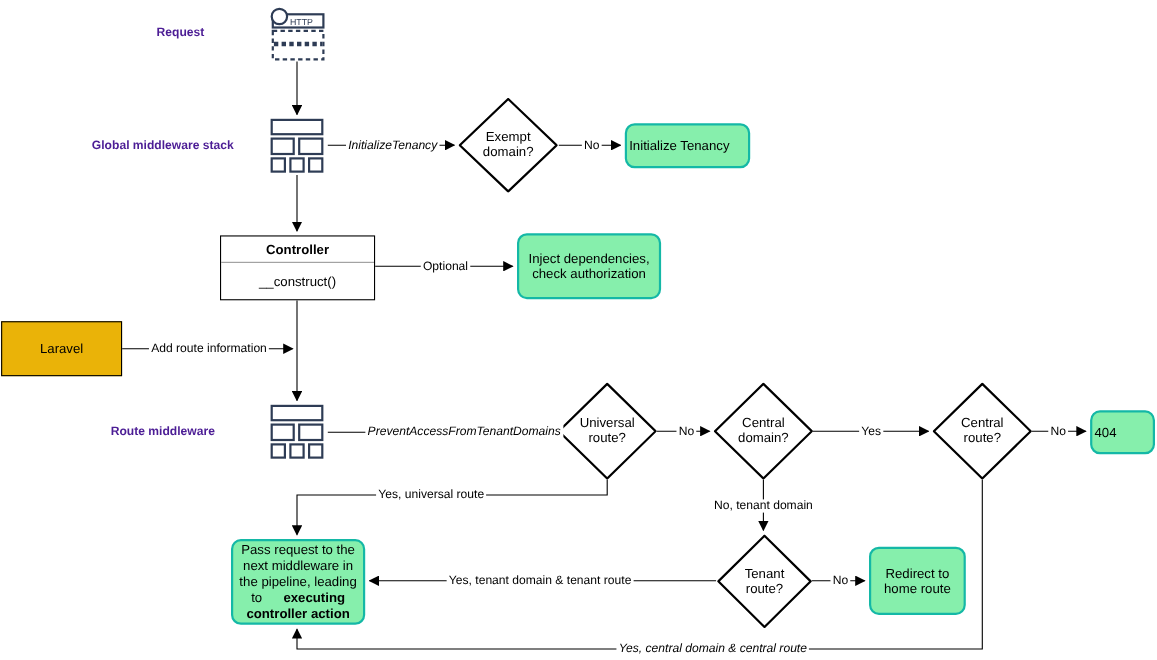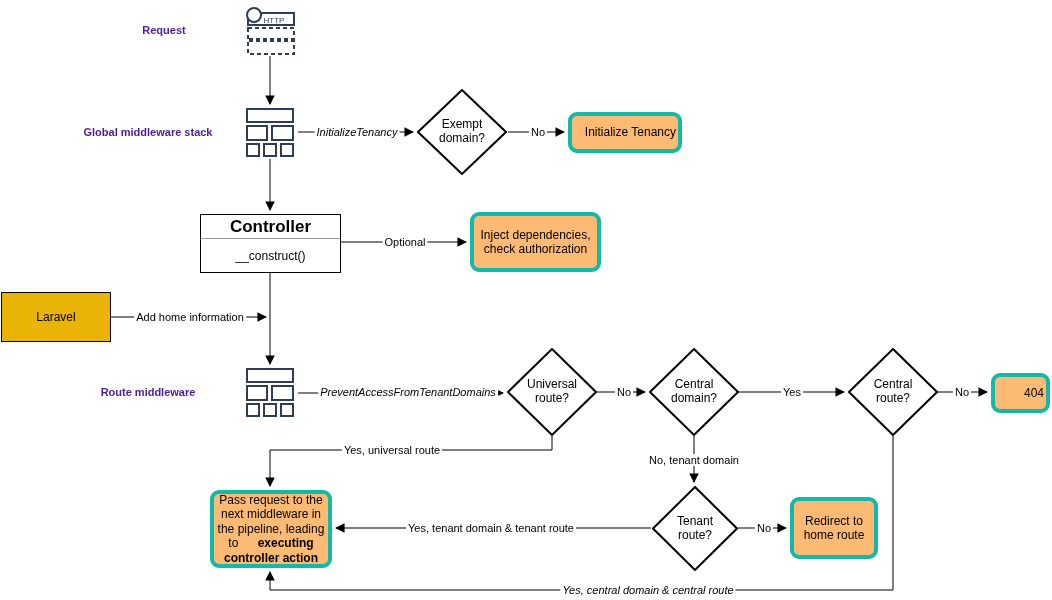--- a/index.html
+++ b/index.html
@@ -4,35 +4,35 @@
 <style>
   html,body{margin:0;padding:0;background:#ffffff;}
   .stage{
     position:relative;width:1052px;height:600px;background:#ffffff;
     font-family:"Liberation Sans",sans-serif;color:#000;overflow:hidden;
   }
   svg.edges{position:absolute;left:0;top:0;width:1052px;height:600px;}
   .node{position:absolute;box-sizing:border-box;}
   
   .rbox{
-    border:4px solid #14b8a6;border-radius:9px;background:#fdba74;
-    display:flex;align-items:center;justify-content:flex-end;
+    border:2px solid #14b8a6;border-radius:9px;background:#86efac;
+    display:flex;align-items:center;justify-content:flex-start;
     text-align:center;font-size:12px;line-height:1.2;padding:2px;
   }
   
   .box{
     border:1px solid #000;background:#eab308;
     display:flex;align-items:center;justify-content:center;
     text-align:center;font-size:12px;
   }
   
   .uml{border:1px solid #000;background:#fff;display:flex;flex-direction:column;}
   .uml .uml-title{
     height:23px;display:flex;align-items:center;justify-content:center;
-    font-weight:bold;font-size:17px;border-bottom:1px solid #999;
+    font-weight:bold;font-size:12px;border-bottom:1px solid #999;
   }
   .uml .uml-body{flex:1;display:flex;align-items:center;justify-content:center;font-size:12px;}
   
   .diamond{position:absolute;}
   .diamond svg{position:absolute;left:0;top:0;width:100%;height:100%;}
   .diamond .dtext{
     position:absolute;inset:0;display:flex;align-items:center;justify-content:center;
     text-align:center;font-size:12px;line-height:1.15;
   }
   .diamond .dtext span{display:inline-block;max-width:72%;}
@@ -189,22 +189,22 @@
     <span>Redirect to home route</span>
   </div>
 
   <div class="rbox node pass-text" style="left:210px;top:490px;width:122px;height:78px;">
     <span><span>Pass request to the next middleware in the pipeline, leading to </span><b>executing controller action</b></span>
   </div>
 
   <span class="lbl it" style="left:357px;top:132px;">InitializeTenancy</span>
   <span class="lbl" style="left:538px;top:132px;">No</span>
   <span class="lbl" style="left:405px;top:242px;">Optional</span>
-  <span class="lbl" style="left:190px;top:317px;">Add home information</span>
-  <span class="lbl it" style="left:408px;top:392px;">PreventAccessFromTenantDomains</span>
+  <span class="lbl" style="left:190px;top:317px;">Add route information</span>
+  <span class="lbl it" style="left:422px;top:392px;">PreventAccessFromTenantDomains</span>
   <span class="lbl" style="left:624px;top:392px;">No</span>
   <span class="lbl" style="left:792px;top:392px;">Yes</span>
   <span class="lbl" style="left:962px;top:392px;">No</span>
   <span class="lbl" style="left:392px;top:450px;">Yes, universal route</span>
   <span class="lbl" style="left:694px;top:460px;">No, tenant domain</span>
   <span class="lbl" style="left:491px;top:528px;">Yes, tenant domain &amp; tenant route</span>
   <span class="lbl" style="left:764px;top:528px;">No</span>
   <span class="lbl" style="left:648px;top:590px;font-style:italic;">Yes, central domain &amp; central route</span>
 
 </div>

